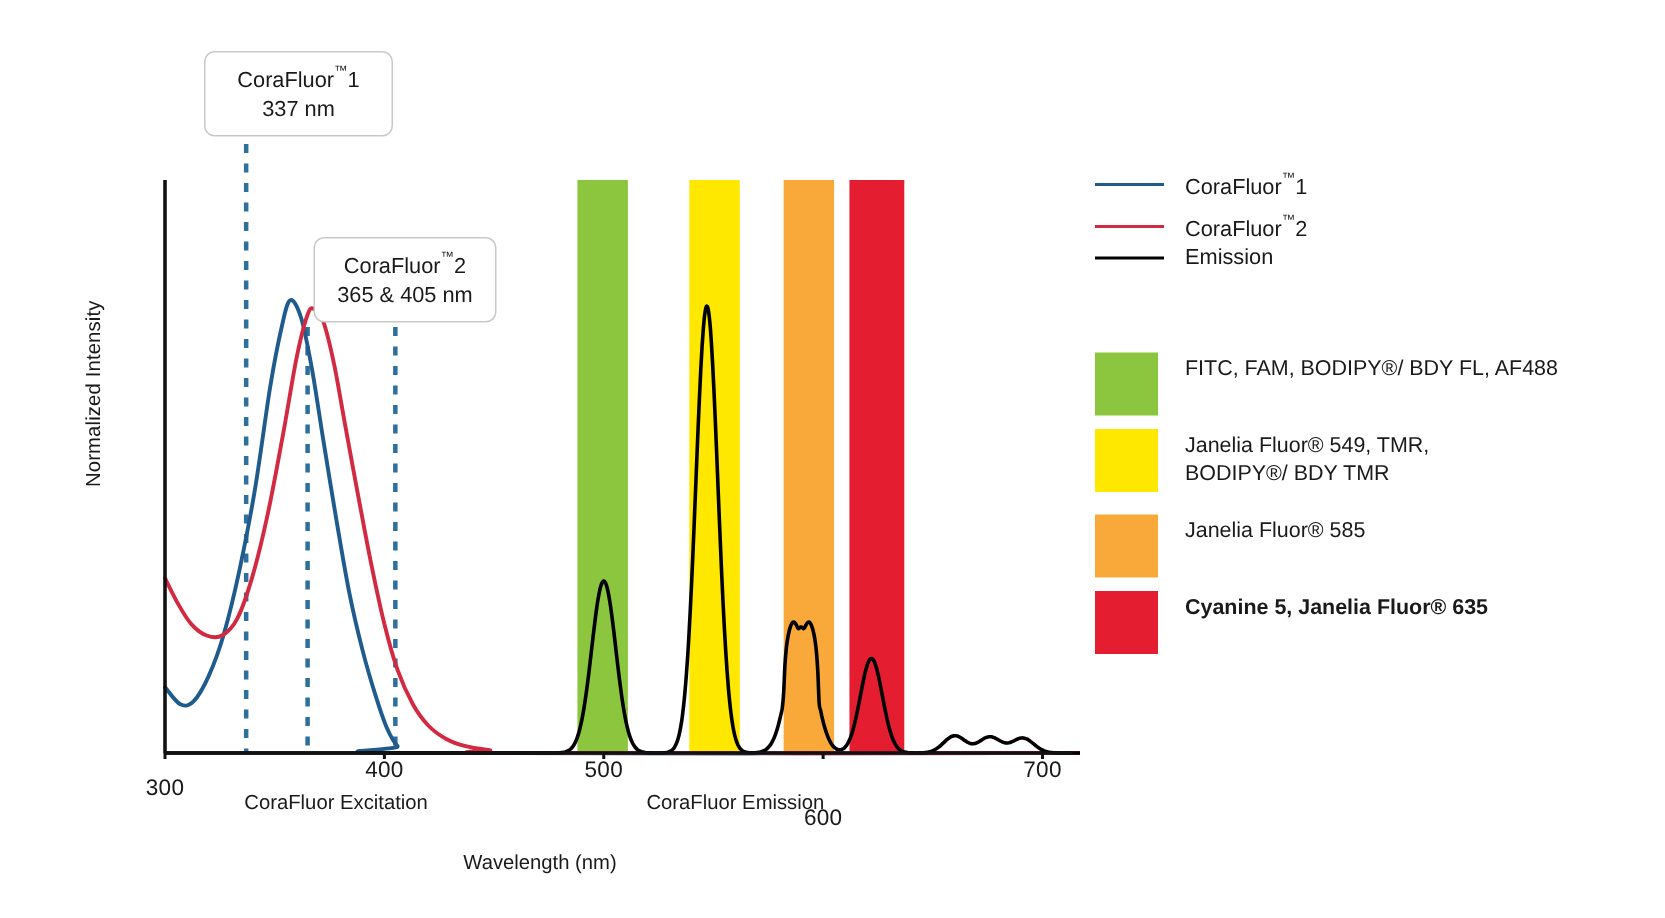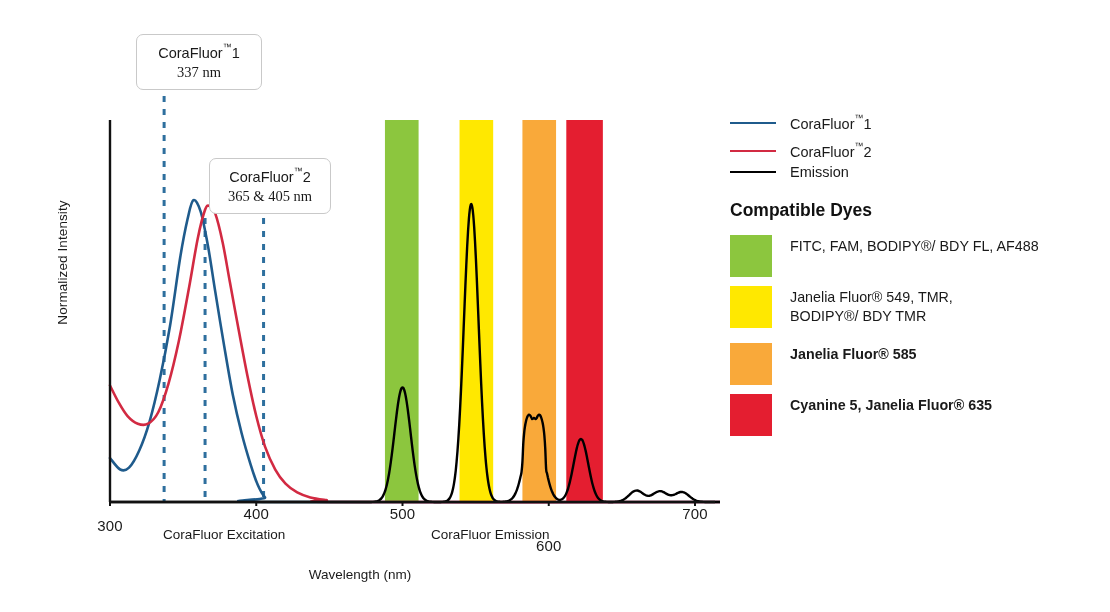--- a/index.html
+++ b/index.html
@@ -32,21 +32,21 @@
     position:absolute; top:567px; left:0; width:720px; text-align:center;
     font-size:13.5px; color:#1a1a1a;
   }
 
   
   .callout{
     position:absolute; border:1px solid #c9c9c9; border-radius:7px;
     background:#ffffff; text-align:center; padding:7px 12px 8px 12px;
     font-size:14.5px; line-height:1.28; color:#1a1a1a; box-sizing:border-box;
   }
-  .callout .l2{display:block;font-family:Liberation Serif, serif;}
+  .callout .l2{display:block;}
   .tm{font-size:9px; vertical-align:8px; letter-spacing:0;}
 
   
   .legend{position:absolute;left:730px;top:0;width:380px;height:612px;}
   .lg-row{position:absolute;display:flex;align-items:center;}
   .lg-line{width:46px;height:0;border-top-width:2.4px;border-top-style:solid;margin-right:14px;}
   .lg-text{font-size:14.5px;color:#1a1a1a;}
 
   .lg-title{position:absolute;left:0;top:200px;font-size:17.5px;font-weight:bold;color:#111;}
 
@@ -115,38 +115,37 @@
     <div class="lg-row" style="left:0;top:141px;">
       <span class="lg-line" id="lgl1" style="border-top-color: rgb(210, 42, 66);"></span>
       <span class="lg-text"><span>CoraFluor</span><span class="tm">™</span><span>2</span></span>
     </div>
 
     <div class="lg-row" style="left:0;top:164px;">
       <span class="lg-line" id="lgl2" style="border-top-color: rgb(0, 0, 0);"></span>
       <span class="lg-text"><span>Emission</span></span>
     </div>
 
-    <div class="lg-title">Compatible Dyes</div>
 
     <div class="dye-row" style="top:235px;">
       <span class="swatch" id="sw0" style="background: rgb(140, 198, 62);"></span>
       <span class="dye-text">
         <span>FITC, FAM, BODIPY®/ BDY FL, AF488</span>
       </span>
     </div>
 
     <div class="dye-row" style="top:286px;">
       <span class="swatch" id="sw1" style="background: rgb(255, 232, 0);"></span>
       <span class="dye-text">
         <span>Janelia Fluor® 549, TMR,</span><br>
         <span>BODIPY®/ BDY TMR</span>
       </span>
     </div>
 
-    <div class="dye-row" style="top:343px;font-weight:bold;">
+    <div class="dye-row" style="top:343px;">
       <span class="swatch" id="sw2" style="background: rgb(249, 169, 58);"></span>
       <span class="dye-text">
         <span>Janelia Fluor® 585</span>
       </span>
     </div>
 
     <div class="dye-row" style="top:394px;font-weight:bold;">
       <span class="swatch" id="sw3" style="background: rgb(228, 30, 48);"></span>
       <span class="dye-text">
         <span>Cyanine 5, Janelia Fluor® 635</span>

